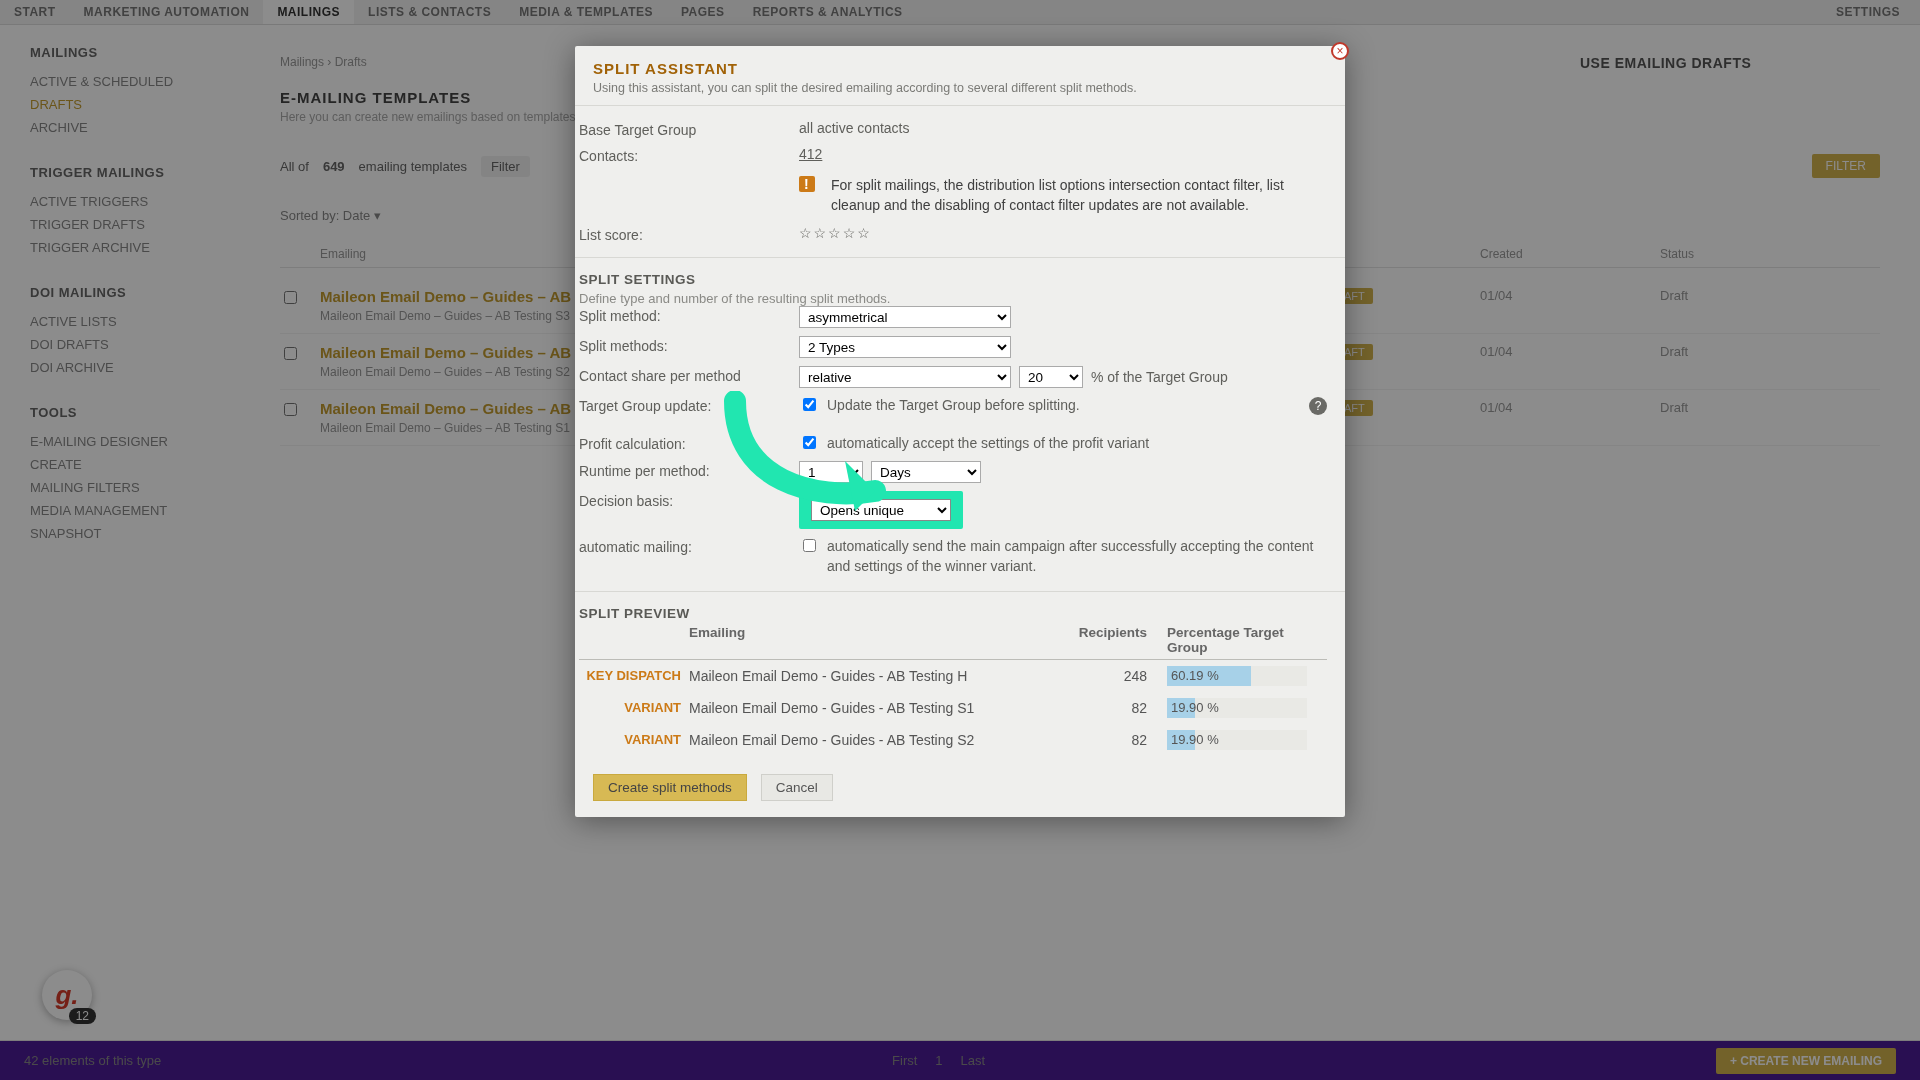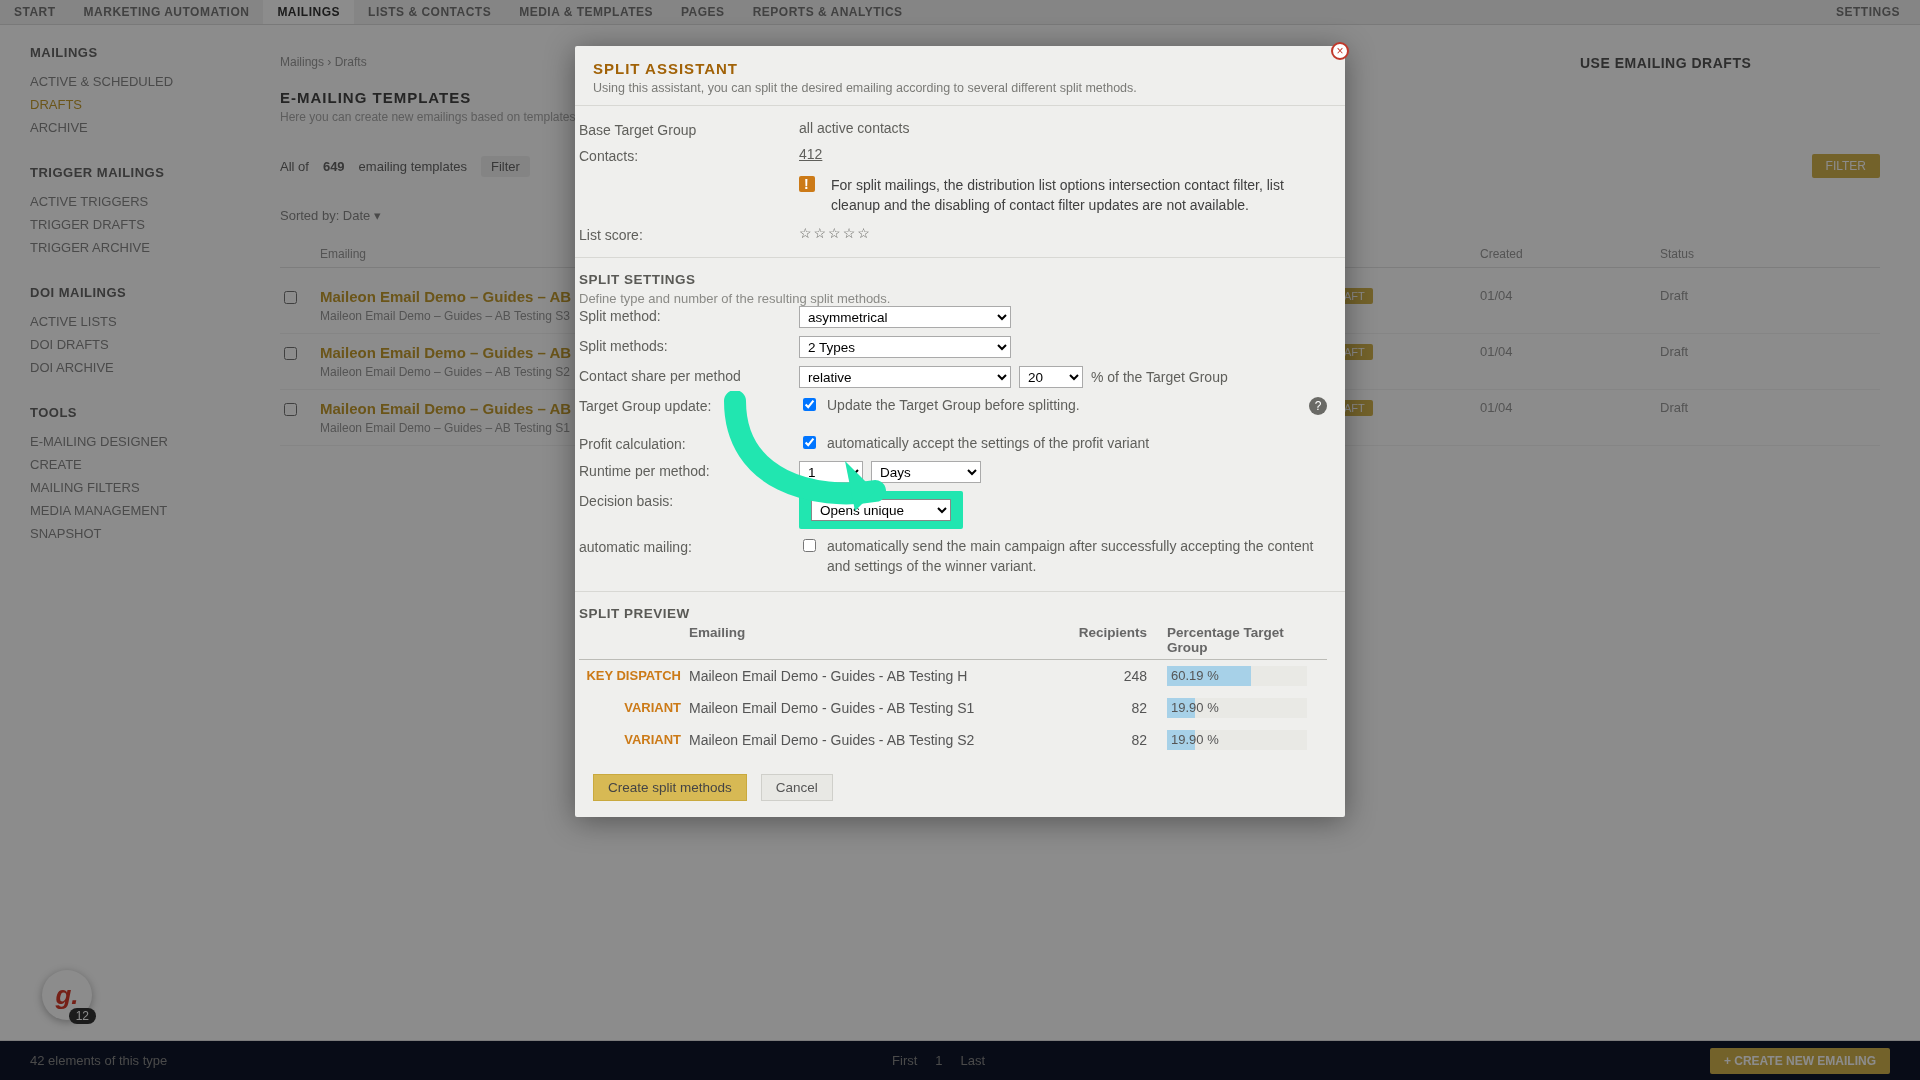--- a/index.html
+++ b/index.html
@@ -40,21 +40,21 @@
 .row{display:flex;align-items:flex-start;padding:10px 0;border-bottom:1px solid #f2f2f2;font-size:13px}
 .row .name{color:#c39b2f;font-size:15px;font-weight:600;margin-bottom:4px}
 .row .sub{font-size:12px;color:#999}
 .row .badge{background:#d2b24e;color:#fff;font-size:11px;padding:2px 8px;border-radius:2px}
 .row .date{color:#999;font-size:13px}
 .row .state{color:#999;font-size:13px}
 
 .right-card{position:absolute;right:40px;top:30px;width:300px;font-size:13px}
 .right-card .hd{font-size:14px;font-weight:700;letter-spacing:.5px;color:#555;margin-bottom:20px}
 
-.footer{position:absolute;bottom:0;left:0;right:0;height:40px;background:#0f172a;border-top:1px solid #e3e3e3;display:flex;align-items:center;padding:0 30px;font-size:13px;color:#888}
+.footer{position:absolute;bottom:0;left:0;right:0;height:40px;background:#4c1d95;border-top:1px solid #e3e3e3;display:flex;align-items:center;padding:0 24px;font-size:13px;color:#888}
 .footer .pgr{margin:0 auto;display:flex;gap:18px;align-items:center}
 .footer .cta{background:#d2b24e;color:#fff;font-size:12px;font-weight:700;padding:6px 14px;border-radius:2px}
 
 
 .overlay{position:absolute;inset:0;background:rgba(0,0,0,.45);display:flex;justify-content:center;align-items:flex-start}
 .modal{margin-top:46px;width:770px;background:#efefed;border-radius:2px;box-shadow:0 4px 30px rgba(0,0,0,.4);position:relative;font-size:14px;color:#555}
 .modal .close{position:absolute;top:-4px;right:-4px;width:18px;height:18px;border:2px solid #c0392b;border-radius:50%;color:#c0392b;font-size:12px;line-height:14px;text-align:center;background:#fff;cursor:pointer}
 .modal .titlebar{padding:14px 18px 10px 18px;border-bottom:1px solid #d8d8d4}
 .modal .title{font-size:15px;font-weight:700;letter-spacing:1px;color:#a16207}
 .modal .subtitle{font-size:12.5px;color:#7a7a76;margin-top:4px}

